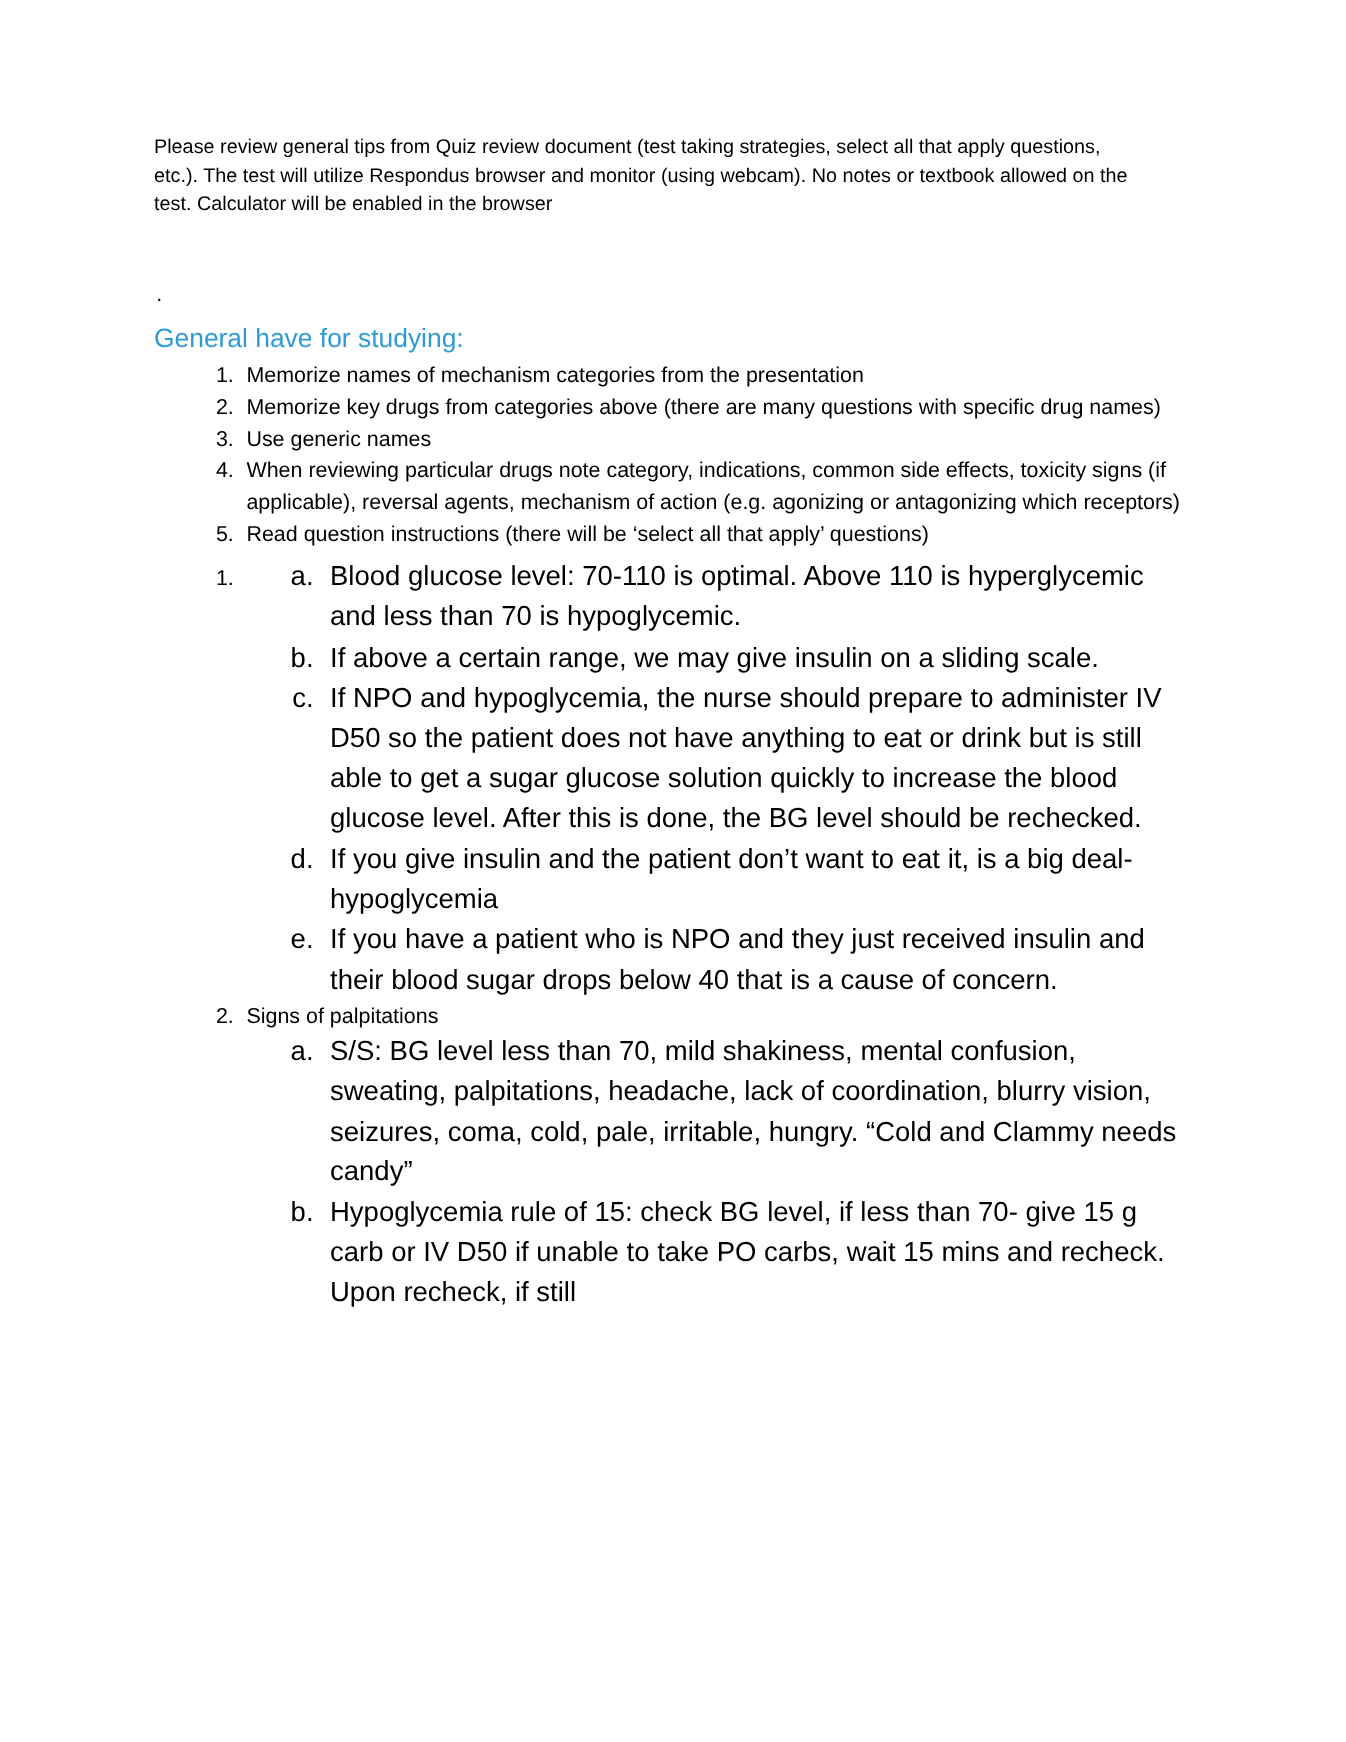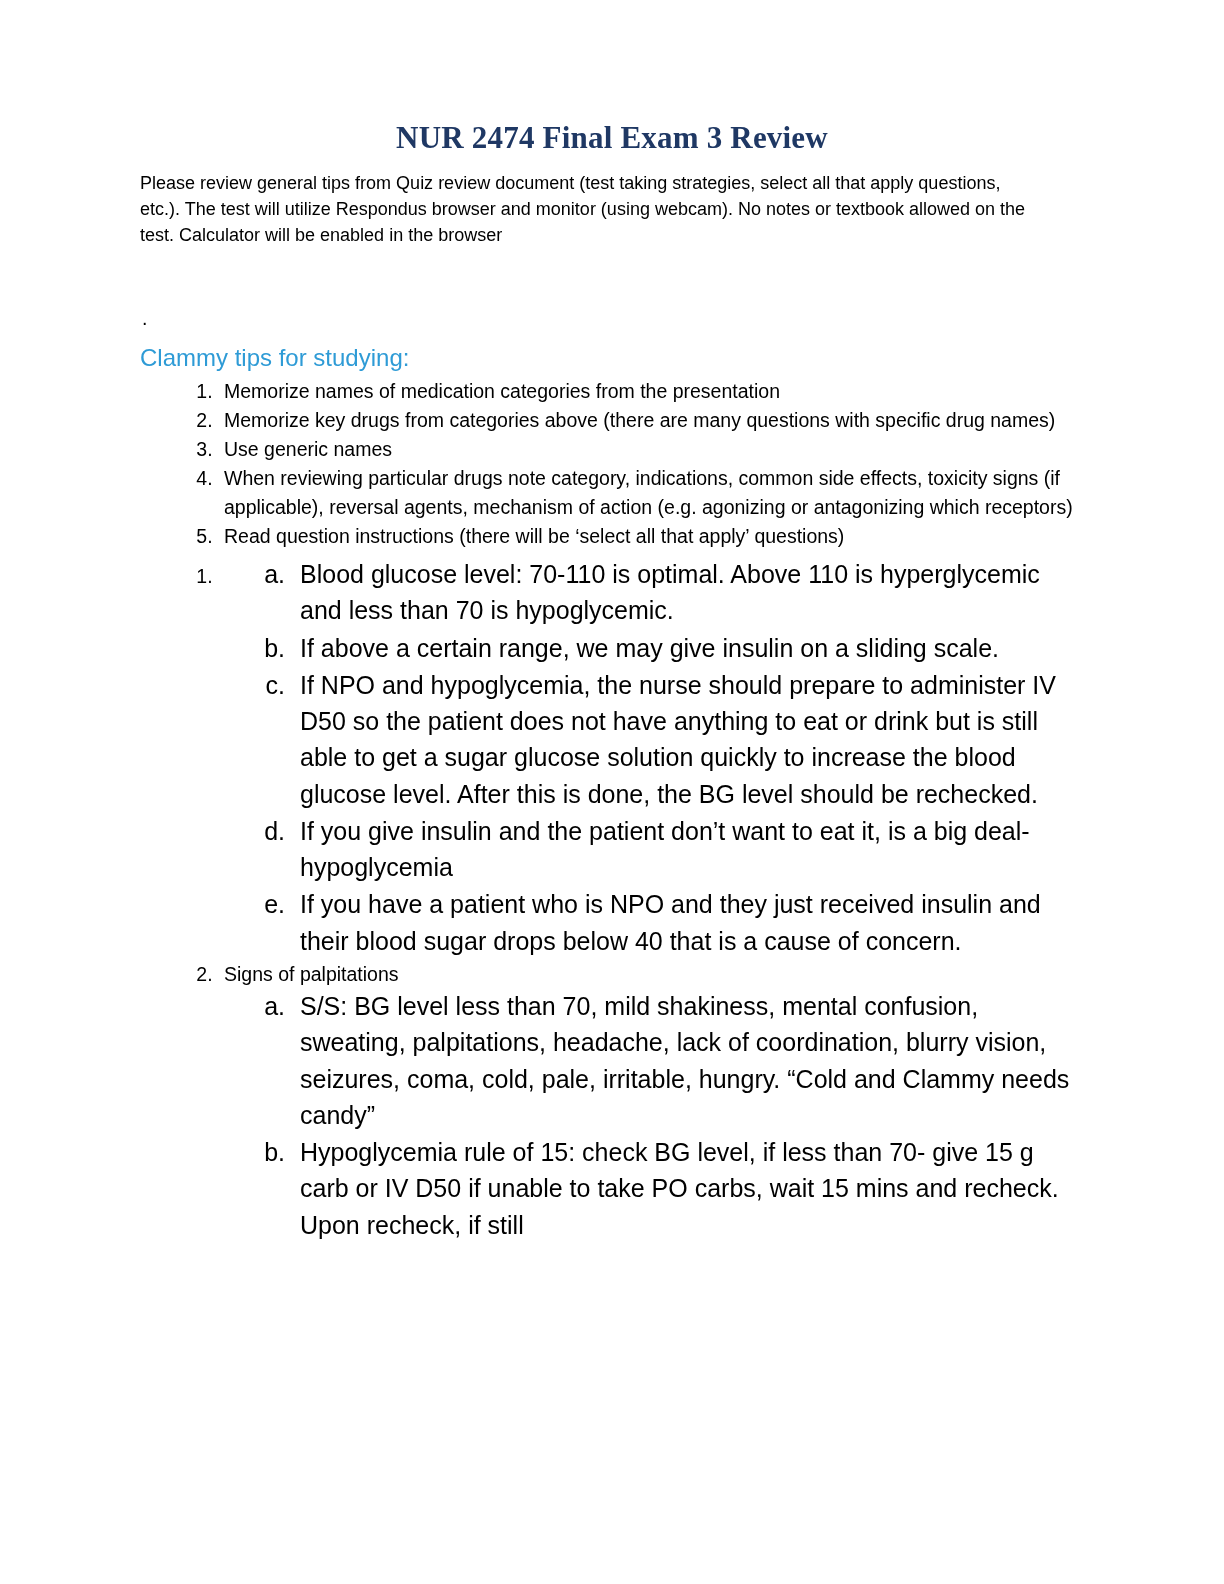--- a/index.html
+++ b/index.html
@@ -75,30 +75,29 @@
   }
   li > span {
     display: inline;
   }
 </style>
 </head>
 <body>
 
 <div class="page">
 
-  <h1 class="doc-title">NUR 2474 Final Exam 3 Review</h1>
 
   <p class="intro-para">Please review general tips from Quiz review document (test taking strategies, select all that apply questions, etc.). The test will utilize Respondus browser and monitor (using webcam). No notes or textbook allowed on the test. Calculator will be enabled in the browser</p>
 
   <p class="spacer-dot">.</p>
 
-  <h2 class="section-head">Clammy tips for studying:</h2>
+  <h2 class="section-head">General have for studying:</h2>
 
   <ol class="lvl1">
-    <li><span>Memorize names of medication categories from the presentation</span></li>
+    <li><span>Memorize names of mechanism categories from the presentation</span></li>
     <li><span>Memorize key drugs from categories above (there are many questions with specific drug names)</span></li>
     <li><span>Use generic names</span></li>
     <li><span>When reviewing particular drugs note category, indications, common side effects, toxicity signs (if applicable), reversal agents, mechanism of action (e.g. agonizing or antagonizing which receptors)</span></li>
     <li><span>Read question instructions (there will be ‘select all that apply’ questions)</span></li>
   </ol>
 
 
   <ol class="lvl1">
     <li>
       <ol class="lvl2">

